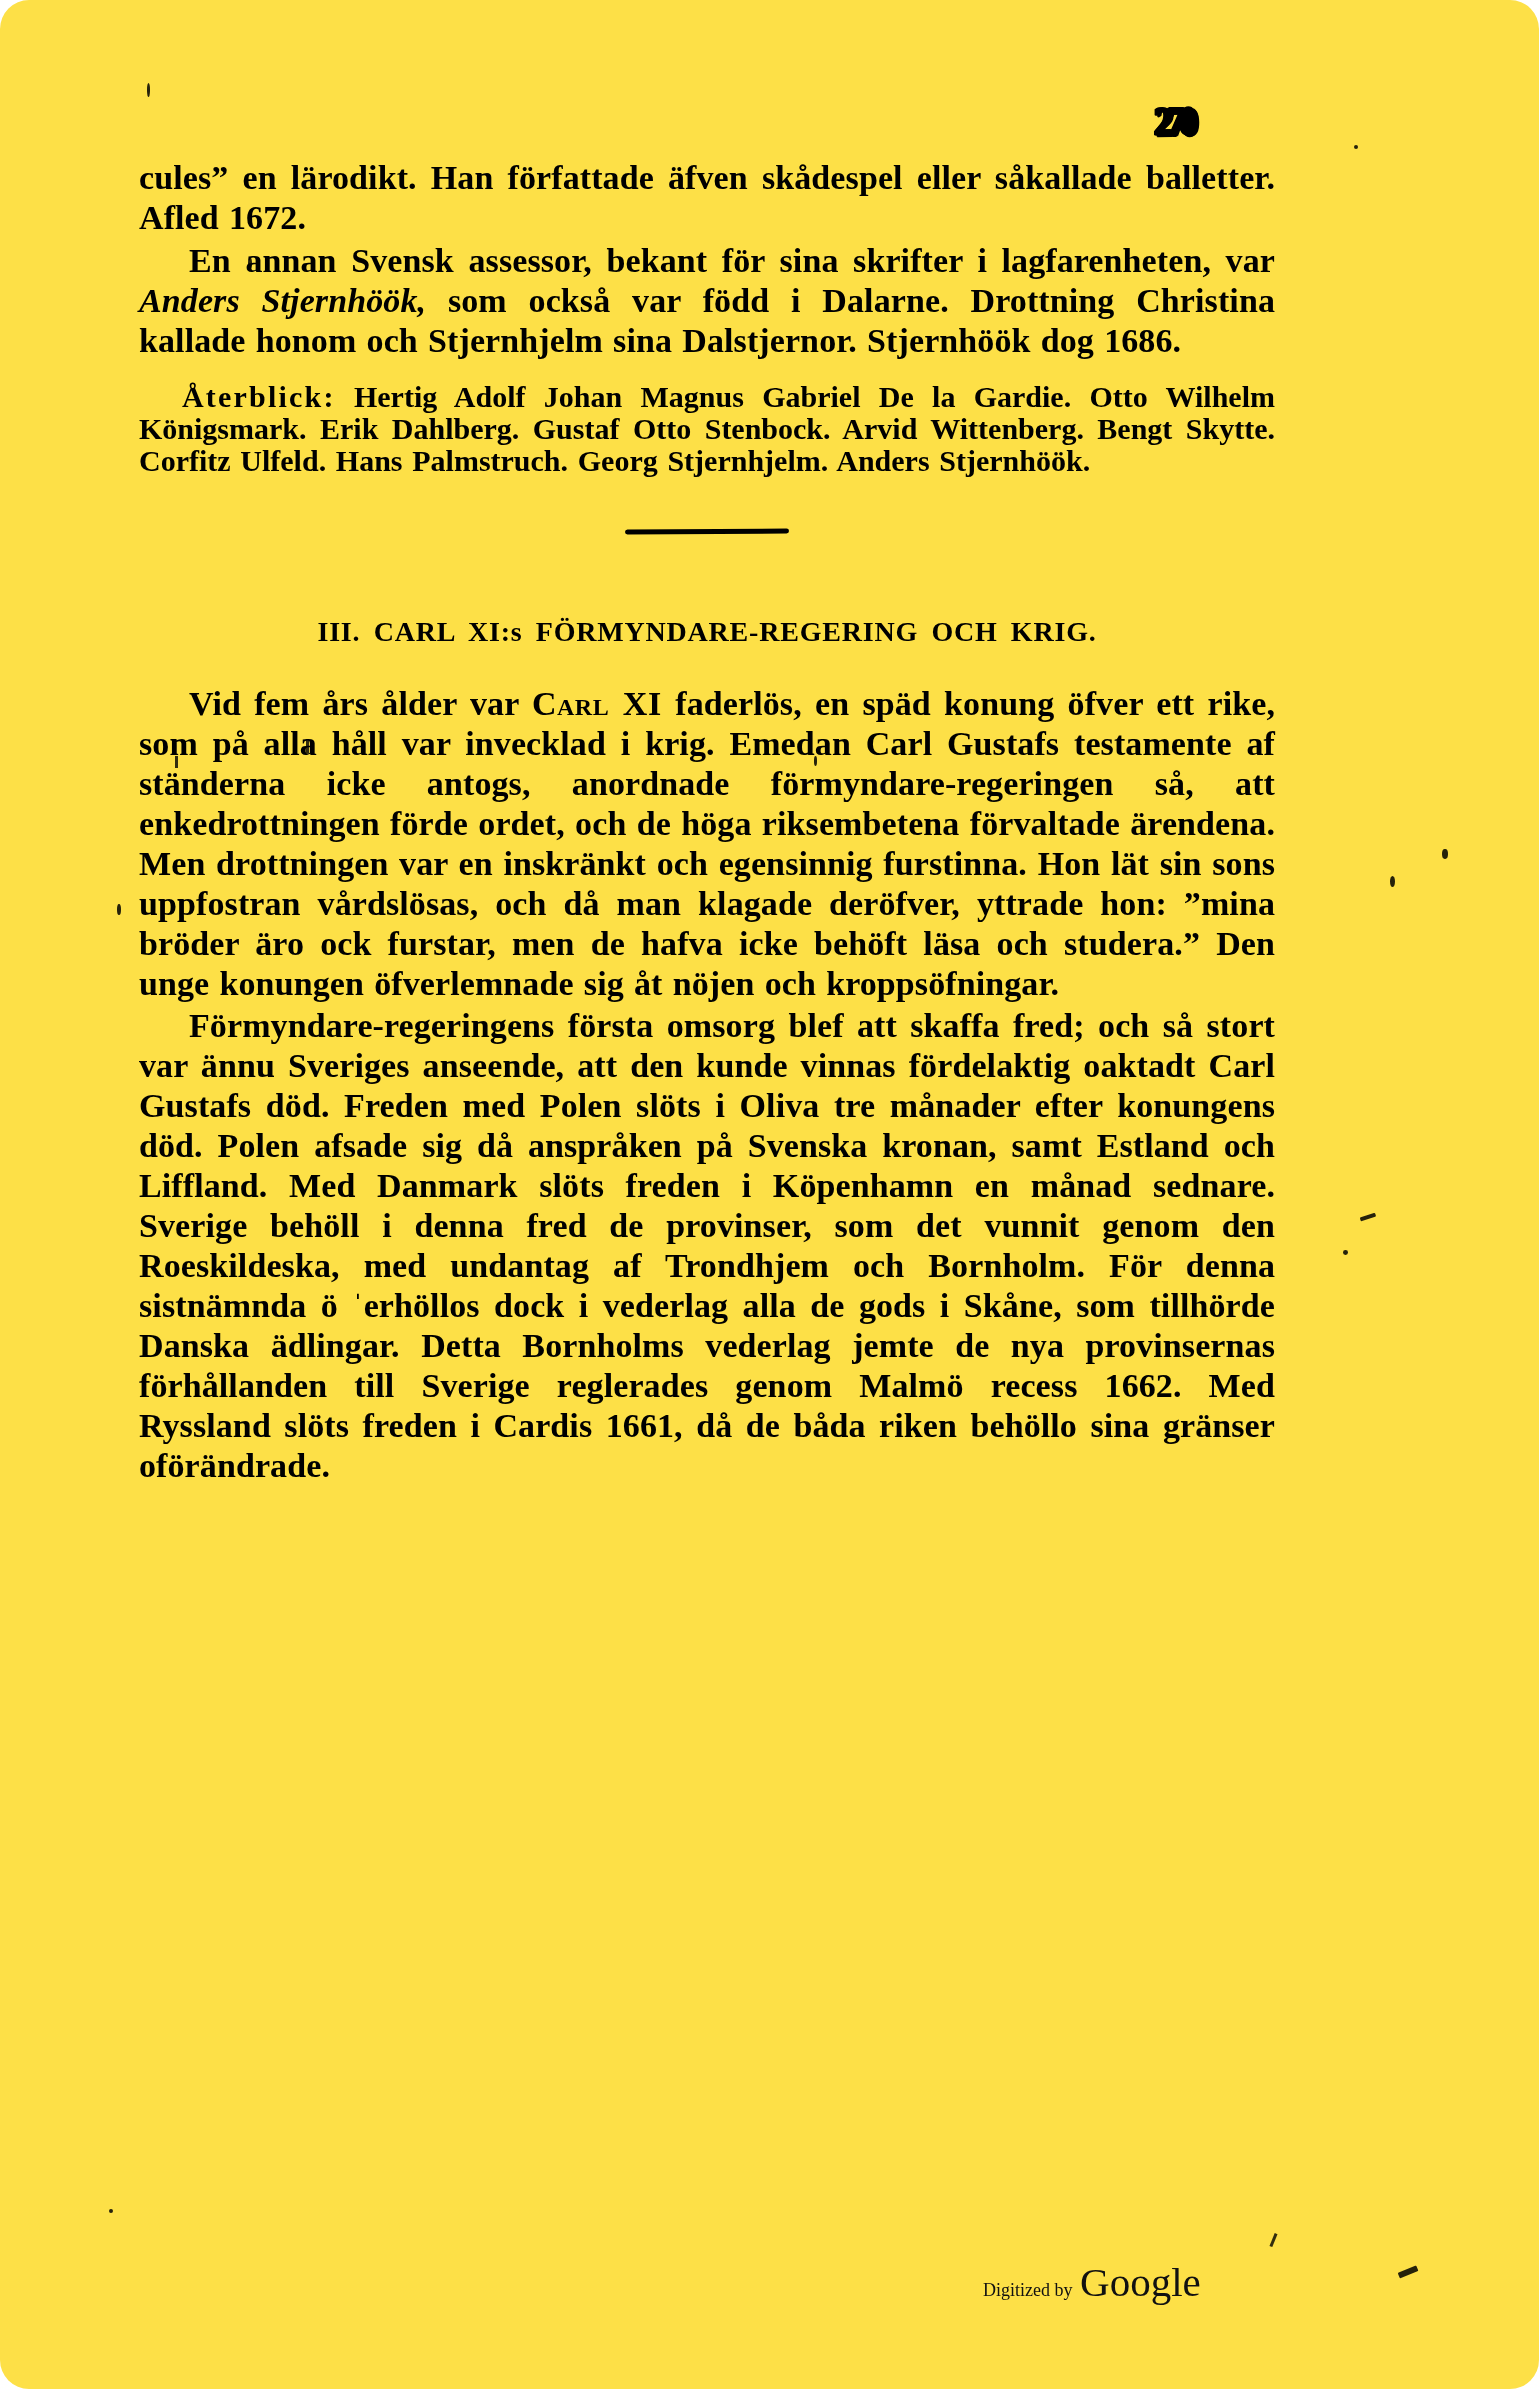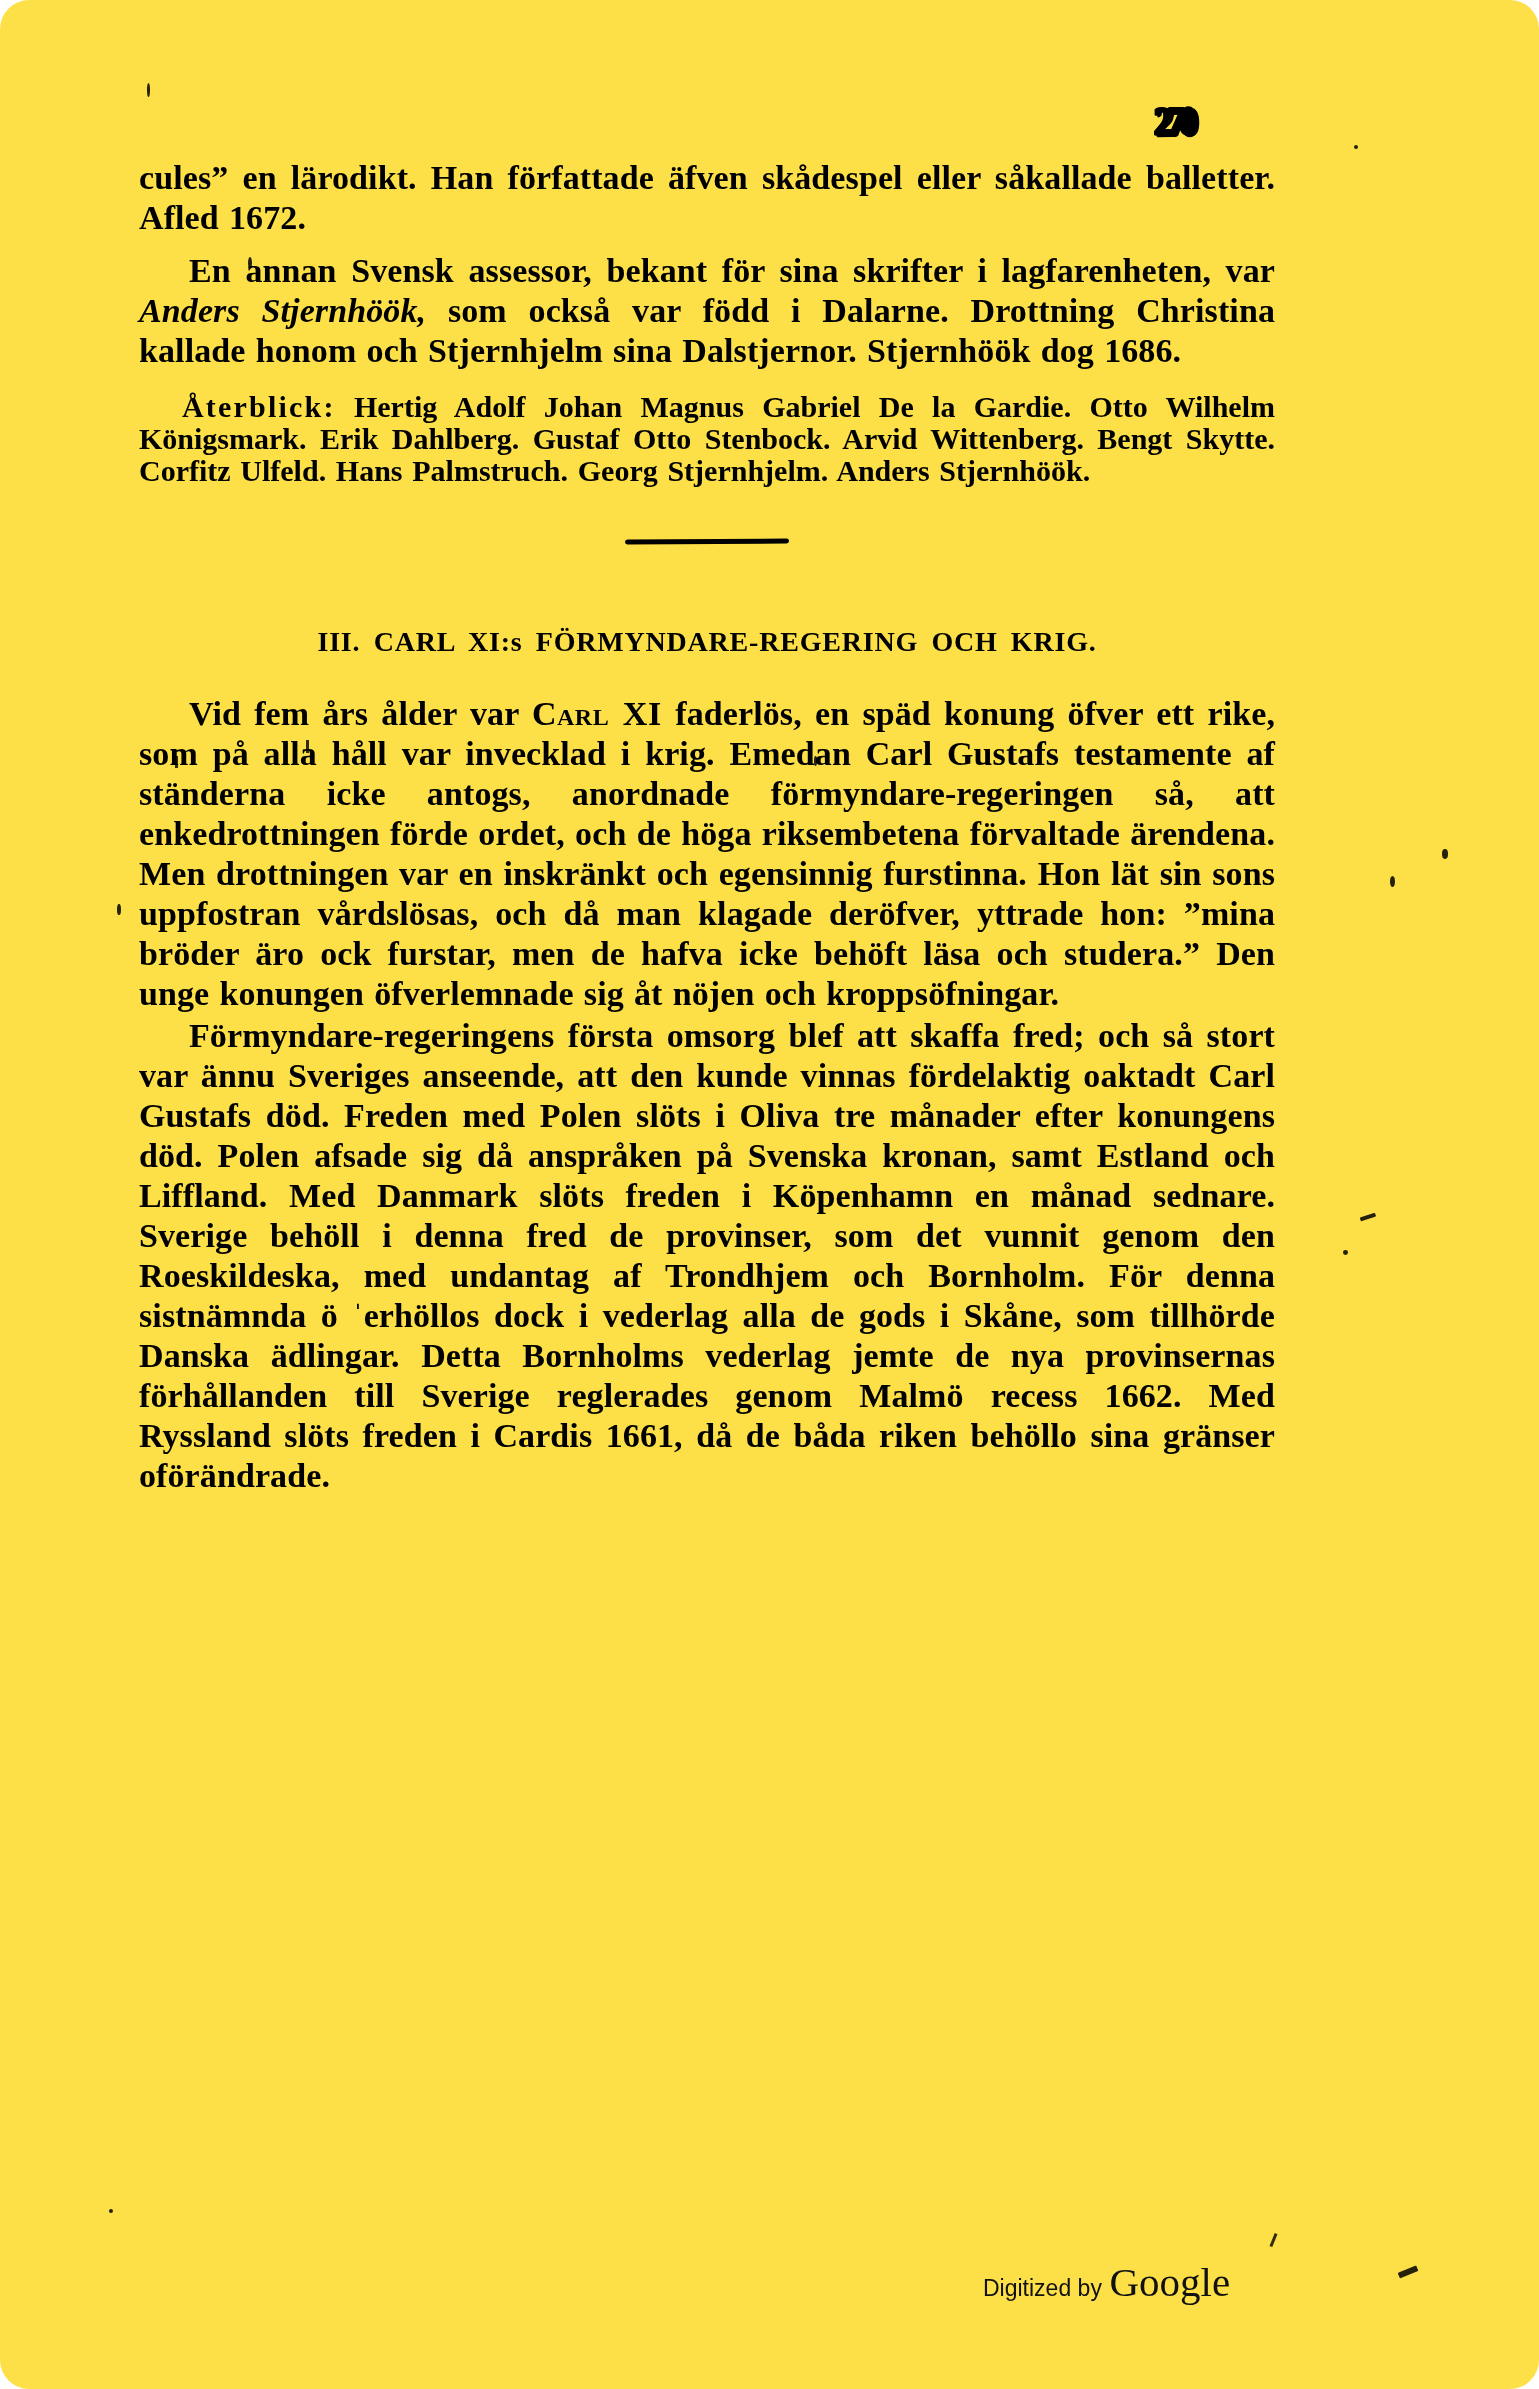--- a/index.html
+++ b/index.html
@@ -115,22 +115,22 @@
   #watermark {
     position: absolute;
     left: 983px;
     top: 2258px;
     display: flex;
     align-items: baseline;
     gap: 7.6px;
     color: #111;
   }
   #watermark .digitized {
-    font-family: Liberation Sans, sans-serif;
-    font-size: 23px;
+    font-family: Liberation Serif, serif;
+    font-size: 18px;
     letter-spacing: 0px;
   }
   #watermark .glogo {
     font-family: "Liberation Serif", "DejaVu Serif", serif;
     font-size: 41px;
     letter-spacing: 0px;
   }
 
   
   .speck {
@@ -149,21 +149,21 @@
 <body>
 
 <div id="page">
 
   <div id="folio">270</div>
 
   <div id="content">
 
     <p class="para flush" style="margin-top:158px;">cules” en lärodikt.  Han författade äfven skådespel eller såkallade balletter.  Afled 1672.</p>
 
-    <p class="para indent" style="margin-top:13px;"><span>En annan Svensk assessor, bekant för sina skrifter i lagfarenheten, var </span><span class="ital">Anders Stjernhöök,</span><span> som också var född i Dalarne.  Drottning Christina kallade honom och Stjernhjelm sina Dalstjernor.  Stjernhöök dog 1686.</span></p>
+    <p class="para indent" style="margin-top:3px;"><span>En annan Svensk assessor, bekant för sina skrifter i lagfarenheten, var </span><span class="ital">Anders Stjernhöök,</span><span> som också var född i Dalarne.  Drottning Christina kallade honom och Stjernhjelm sina Dalstjernor.  Stjernhöök dog 1686.</span></p>
 
     <p class="aterblick" style="margin-top:19.7px;"><span class="lead">Återblick:</span> <span>Hertig Adolf Johan  Magnus Gabriel De la Gardie.  Otto Wilhelm Königsmark.  Erik Dahlberg.  Gustaf Otto Stenbock.  Arvid Wittenberg.  Bengt Skytte.  Corfitz Ulfeld.  Hans Palmstruch.  Georg Stjernhjelm.  Anders Stjernhöök.</span></p>
 
     <div style="margin-top:52px;">
       <div class="rule"></div>
     </div>
 
     <div class="chapter-heading" style="margin-top:82px;">III.  CARL XI:s FÖRMYNDARE-REGERING OCH KRIG.</div>
 
     <p class="para indent" style="margin-top:36px;"><span>Vid fem års ålder var </span><span class="smallcaps">Carl</span><span class="smallcaps"> XI </span><span>faderlös, en späd konung öfver ett rike, som på alla håll var invecklad i krig.  Emedan Carl Gustafs testamente af ständerna icke antogs, anordnade förmyndare-regeringen så, att enkedrottningen förde ordet, och de höga riksembetena förvaltade ärendena.  Men drottningen var en inskränkt och egensinnig furstinna.  Hon lät sin sons uppfostran vårdslösas, och då man klagade deröfver, yttrade hon: ”mina bröder äro ock furstar, men de hafva icke behöft läsa och studera.”  Den unge konungen öfverlemnade sig åt nöjen och kroppsöfningar.</span></p>

